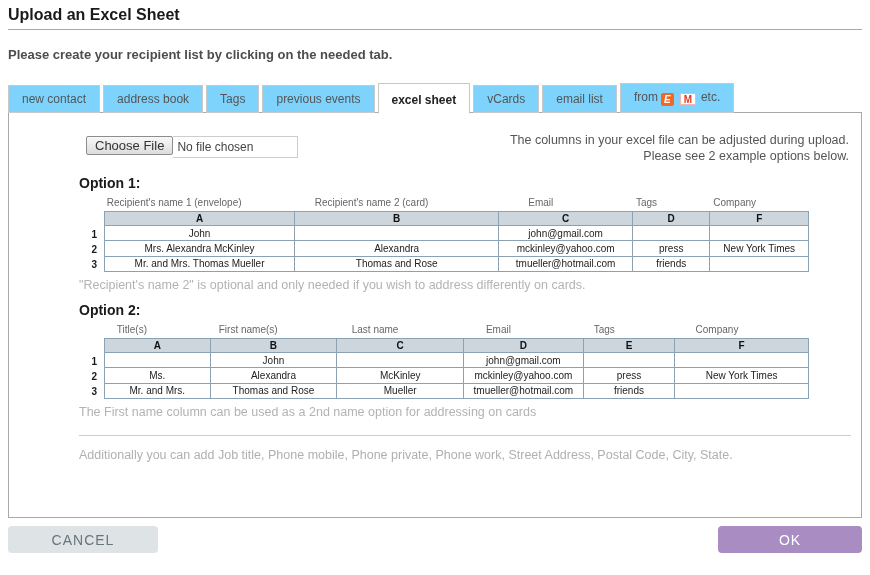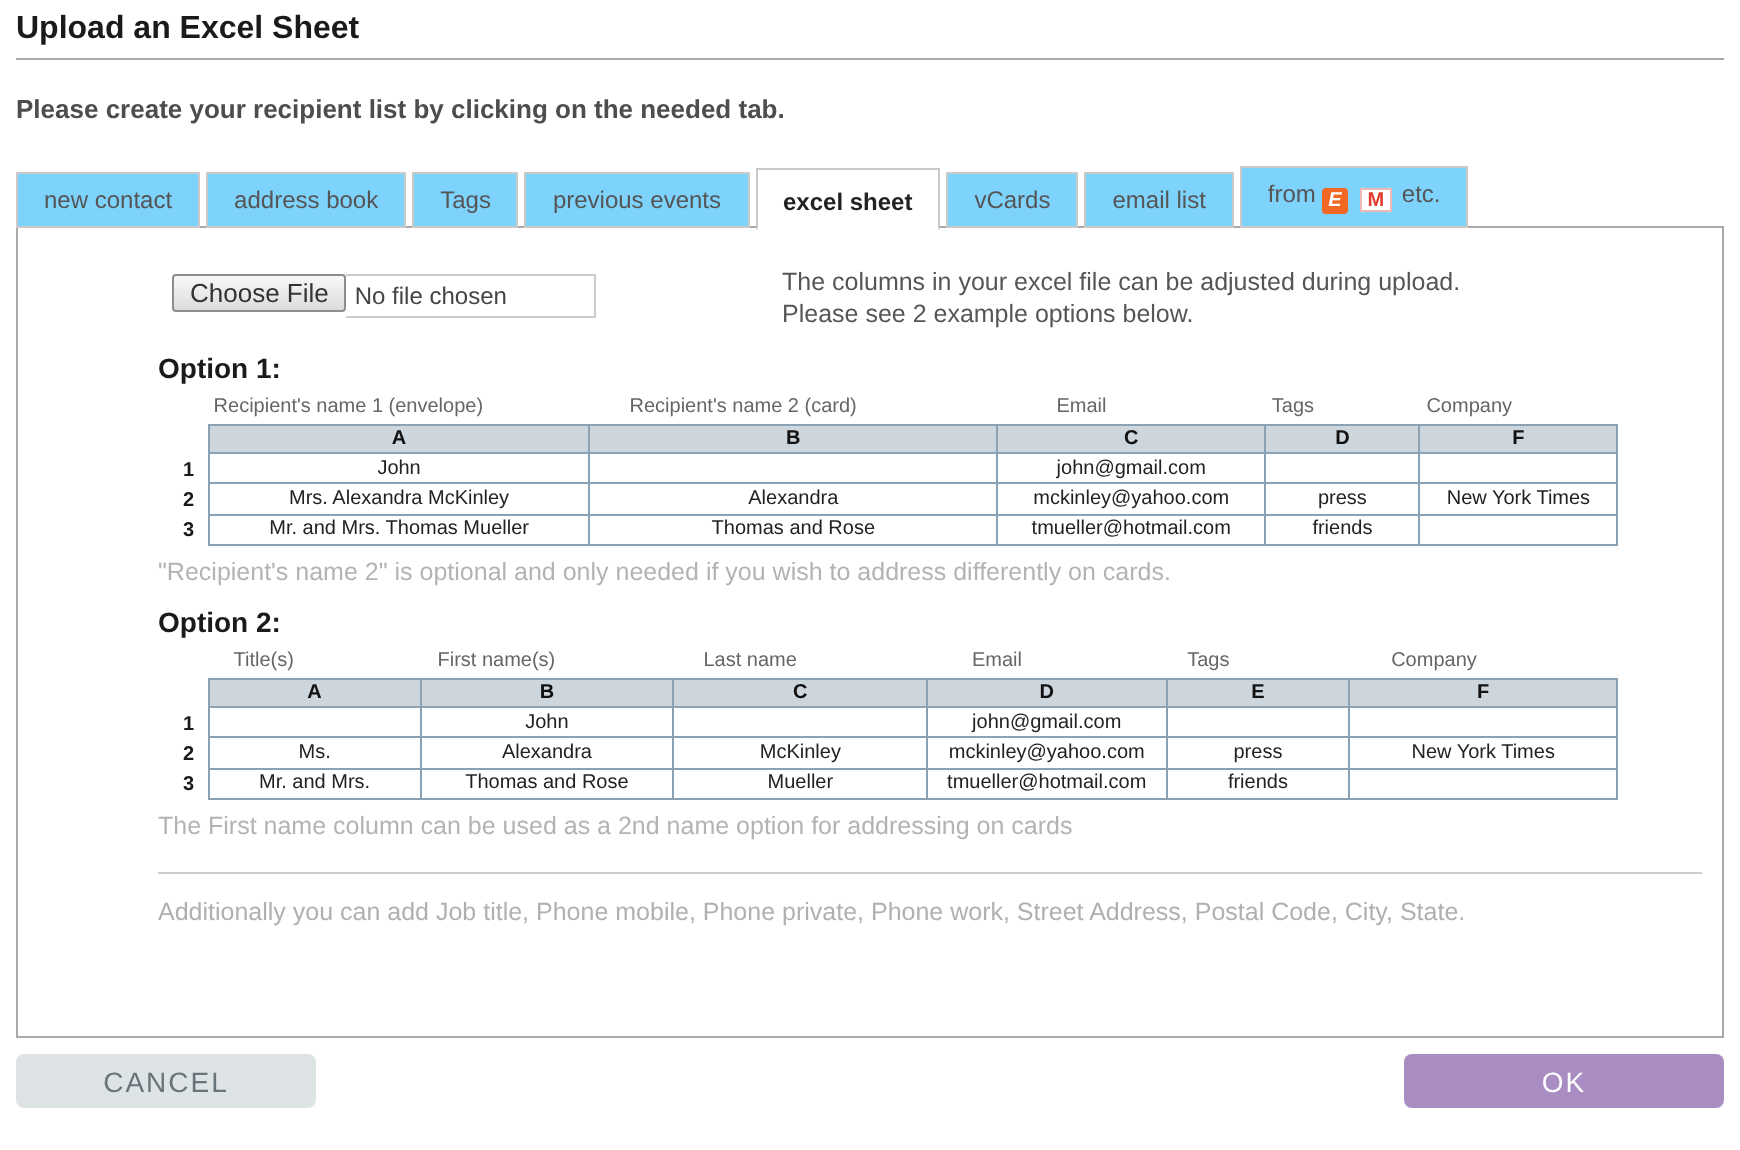--- a/index.html
+++ b/index.html
@@ -49,21 +49,21 @@
     font-family: inherit; font-size: 13px; color: #333; height: 19px;
     background: linear-gradient(#f8f8f8, #dcdcdc); border: 1px solid #8d8d8d;
     border-radius: 2px; padding: 0 8px; cursor: pointer; flex: none;
   }
   .file-status {
     flex: 1; border: 1px solid #ccc; border-left: none; font-size: 12px;
     color: #444; line-height: 20px; padding-left: 4px; overflow: hidden; white-space: nowrap;
   }
   .upload-info { flex: 1; }
   .info-head { font-size: 13px; font-weight: bold; color: #4d4d4d; margin: 3px 0 10px; }
-  .info-line { font-size: 12.5px; color: #555; margin: 0 0 2px; }
+  .info-line { font-size: 12.5px; color: #555; margin: 0 0 2px; text-align: right; }
 
   .option-section { margin: 10px 10px 0 70px; }
   .option-heading { font-size: 14px; font-weight: bold; color: #1a1a1a; margin: 8px 0 6px; }
   .col-labels { display: flex; width: 705px; margin-bottom: 3px; }
   .col-label { font-size: 10px; color: #666; text-align: center; overflow: hidden; white-space: nowrap; }
   .table-wrap { display: flex; }
   .rownums { width: 25px; flex: none; padding-top: 16px; }
   .rownum {
     display: block; height: 15px; line-height: 15px; font-size: 10px;
     font-weight: bold; color: #1a1a1a; text-align: right; padding-right: 7px;
@@ -84,21 +84,21 @@
 
   .footer-rule { border: none; border-top: 1px solid #ccc; margin: 16px 10px 0 70px; }
   .footer-note { font-size: 12.5px; color: #b0b0b0; margin: 12px 10px 0 70px; }
 
   .button-row { display: flex; justify-content: space-between; margin: 8px 8px 0; }
   .cancel-btn {
     width: 150px; height: 27px; background: #dee4e6; color: #68747a; border: none;
     border-radius: 4px; font-size: 14px; letter-spacing: 1px; font-family: inherit; cursor: pointer;
   }
   .ok-btn {
-    width: 160px; height: 27px; background: #a98cc1; color: #fff; border: none;
+    width: 144px; height: 27px; background: #a98cc1; color: #fff; border: none;
     border-radius: 4px; font-size: 14px; letter-spacing: 1px; font-family: inherit; cursor: pointer;
   }
 </style>
 </head>
 <body>
 
 <div class="page">
   <h1 class="page-title">Upload an Excel Sheet</h1>
   <hr class="title-rule">
   <p class="subtitle">Please create your recipient list by clicking on the needed tab.</p>

